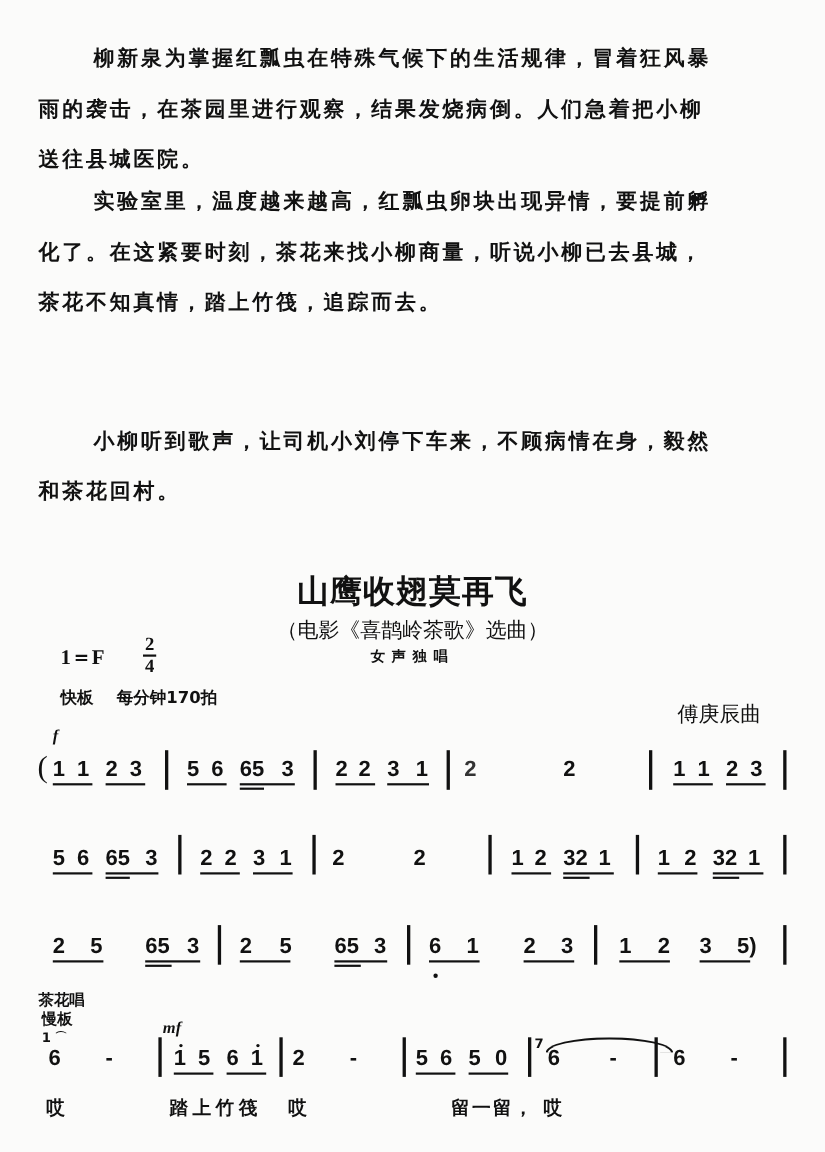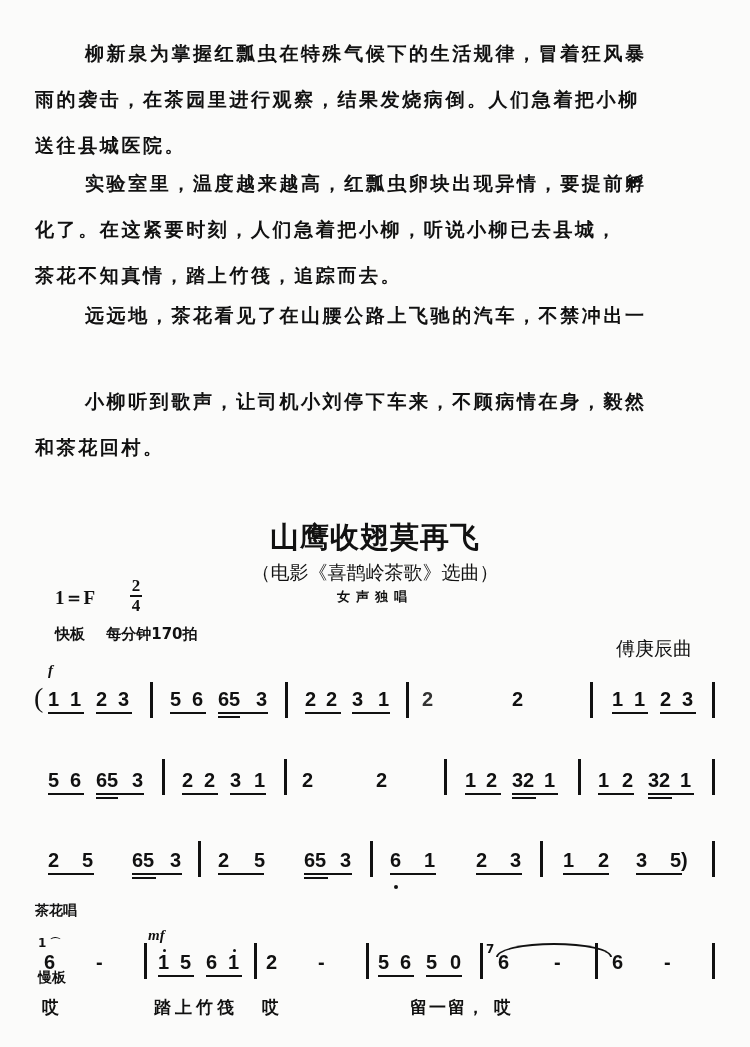--- a/index.html
+++ b/index.html
@@ -37,25 +37,24 @@
 </head>
 <body>
 
 <div class="para" style="top:30px;">
   <span class="line indent">柳新泉为掌握红瓢虫在特殊气候下的生活规律，冒着狂风暴</span>
   <span class="line">雨的袭击，在茶园里进行观察，结果发烧病倒。人们急着把小柳</span>
   <span class="line">送往县城医院。</span>
 </div>
 <div class="para" style="top:160px;">
   <span class="line indent">实验室里，温度越来越高，红瓢虫卵块出现异情，要提前孵</span>
-  <span class="line">化了。在这紧要时刻，人们急着把小柳，听说小柳已去县城，</span>
+  <span class="line">化了。在这紧要时刻，茶花来找小柳商量，听说小柳已去县城，</span>
   <span class="line">茶花不知真情，踏上竹筏，追踪而去。</span>
 </div>
 <div class="para" style="top:292px;">
-  <span class="line indent">远远地，茶花看见了在山腰公路上飞驰的汽车，不禁冲出一</span>
 </div>
 <div class="para" style="top:378px;">
   <span class="line indent">小柳听到歌声，让司机小刘停下车来，不顾病情在身，毅然</span>
   <span class="line">和茶花回村。</span>
 </div>
 
 <div class="title">山鹰收翅莫再飞</div>
 <div class="subtitle">（电影《喜鹊岭茶歌》选曲）</div>
 <div class="voice">女声独唱</div>
 <div class="key">1＝F</div>
@@ -172,21 +171,21 @@
   <span class="note" style="left:563px;top:14px;">1</span>
   <span class="note" style="left:598px;top:14px;">2</span>
   <span class="note" style="left:636px;top:14px;">3</span>
   <span class="note" style="left:670px;top:14px;">5)</span>
   <div class="u1" style="left:563px;top:38px;width:46px;"></div>
   <div class="u1" style="left:636px;top:38px;width:46px;"></div>
   <div class="bar-line" style="left:712px;top:6px;"></div>
 </div>
 
 <div class="small-label" style="left:35px;top:902px;">茶花唱</div>
-<div class="small-label" style="left:38px;top:969px;">慢板</div>
+<div class="small-label" style="left:38px;top:919px;">慢板</div>
 
 <div class="staff" style="top:935px;">
   <span class="small-label" style="left:38px;top:0px;font-size:12px;">1</span>
   <span class="small-label" style="left:50px;top:0px;font-size:11px;">⌒</span>
   <span class="note" style="left:44px;top:16px;">6</span>
   <span class="note" style="left:96px;top:16px;">-</span>
   <span class="dyn" style="left:148px;top:-8px;font-style:italic;">mf</span>
   <div class="bar-line" style="left:144px;top:8px;"></div>
   <span class="note" style="left:158px;top:16px;">1</span>
   <div class="dot-above" style="left:163px;top:14px;"></div>

